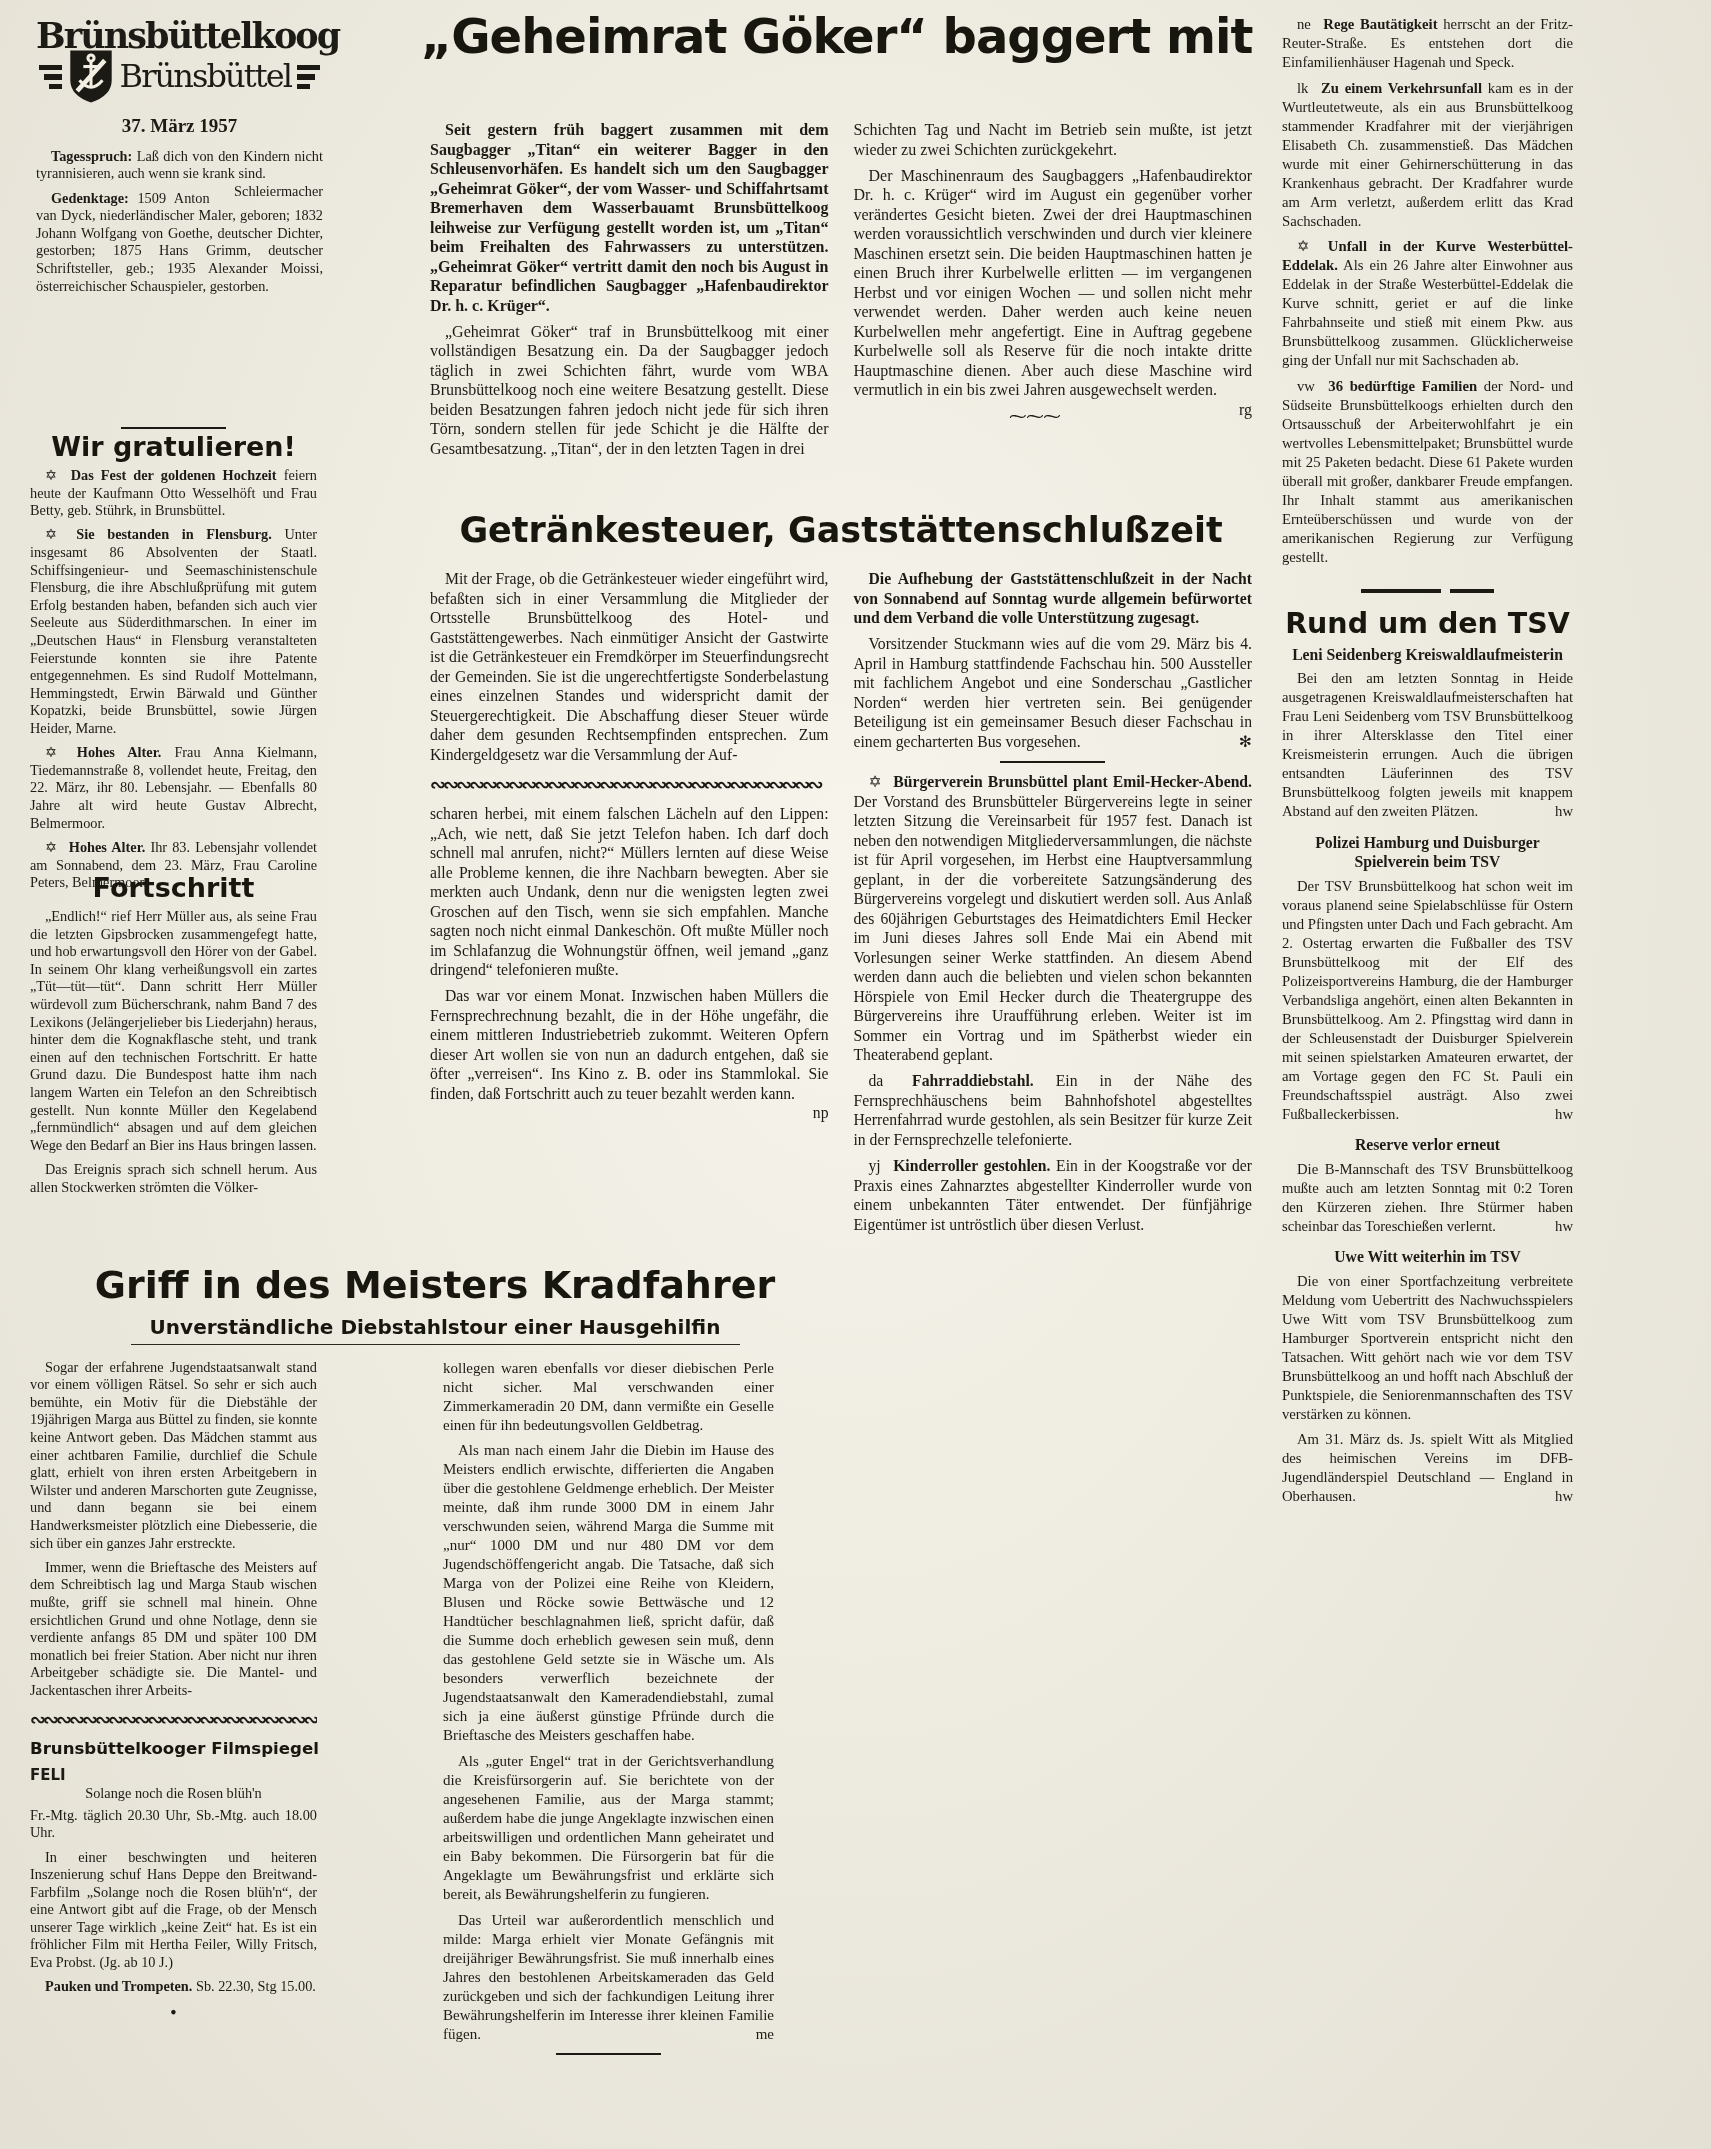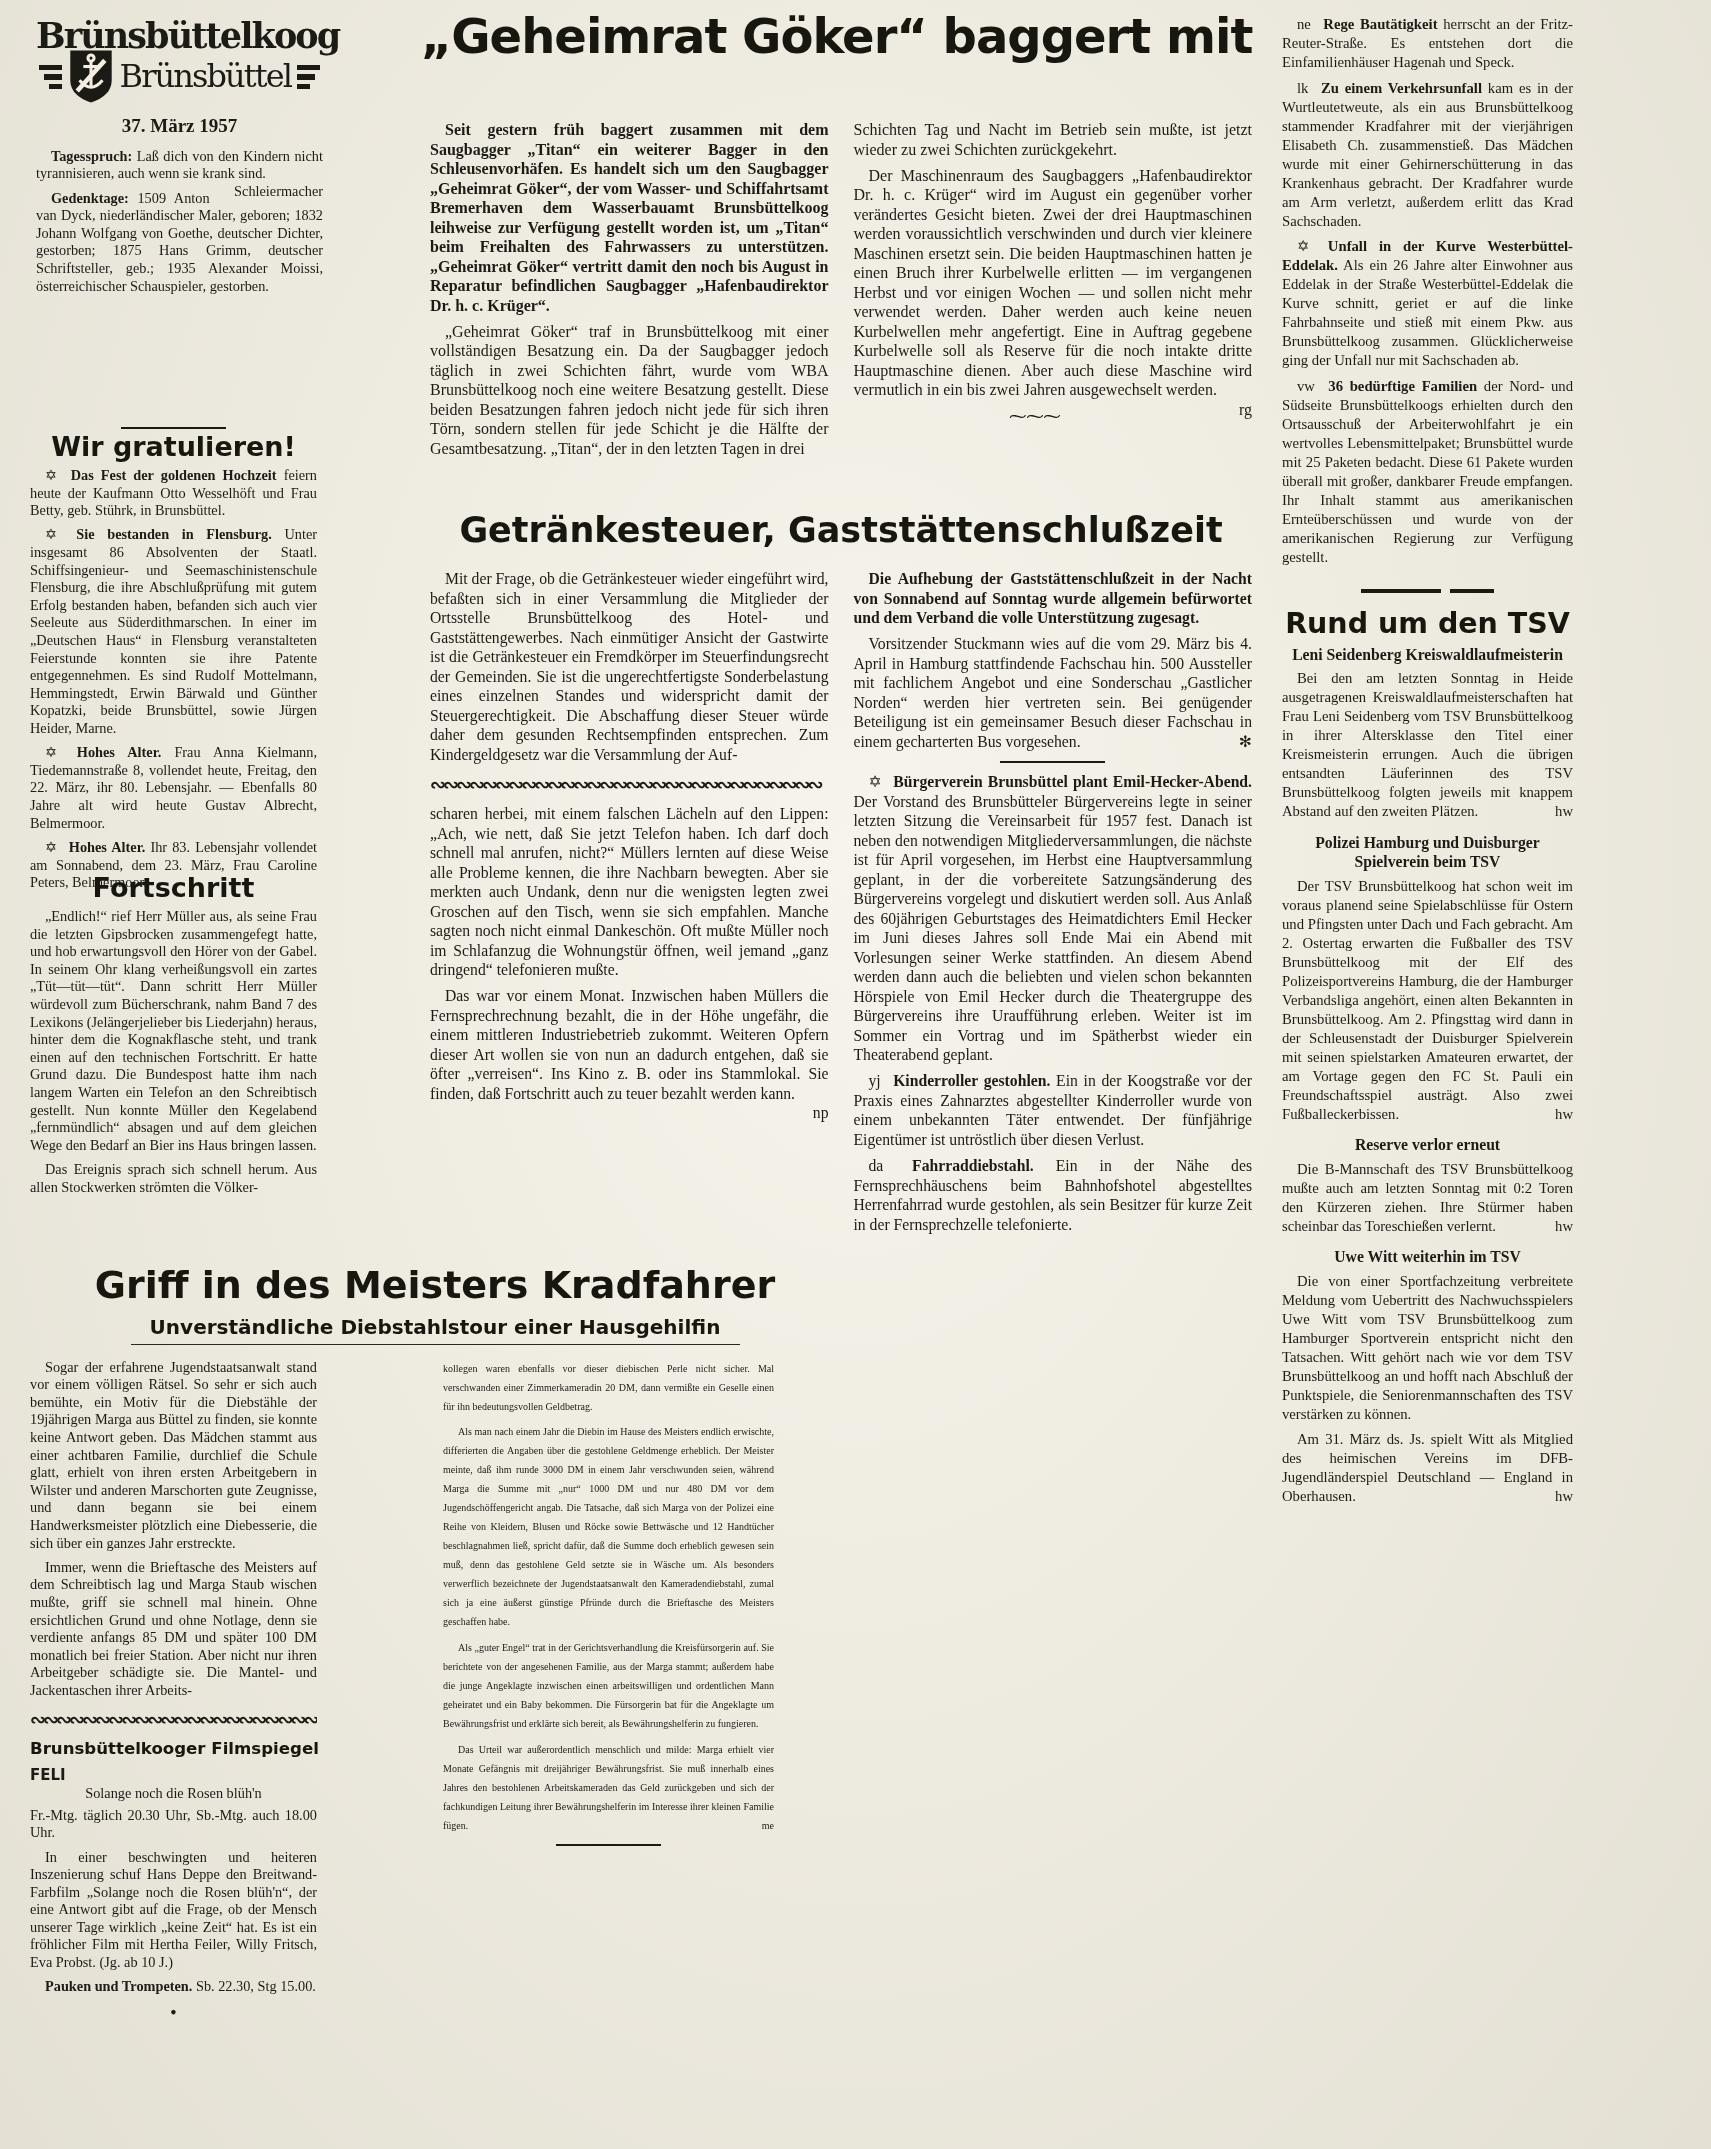--- a/index.html
+++ b/index.html
@@ -47,21 +47,21 @@
   
   #right-col{left:1282px;top:15px;width:291px;font-size:14.7px;line-height:19px;}
   #right-col h2{font-size:28.5px;text-align:center;margin:15px 0 9.5px;white-space:nowrap;}
   .tsv-sub{font-weight:bold;font-size:15.7px;text-align:center;margin:11.4px 0 5.7px;line-height:19px;}
   
   #sec-griff{left:30px;top:1263px;width:810px;}
   #sec-griff h1{font-size:38px;text-align:center;margin:0 0 7.6px;white-space:nowrap;}
   .gr-sub{font-size:20px;text-align:center;margin:0 0 5.7px;}
   .gr-cols{display:flex;margin-top:13.3px;}
   .gr-col1{width:287px;font-size:14.3px;line-height:17.6px;}
-  .gr-col2{width:331px;margin-left:126px;font-size:10px;line-height:19px;}
+  .gr-col2{width:331px;margin-left:126px;font-size:15px;line-height:19px;}
   
   .film-head{font-size:16.6px;text-align:center;margin:9.5px 0 9.5px;white-space:nowrap;}
   .cinema{font-family:"DejaVu Sans","Liberation Sans",sans-serif;font-weight:bold;font-size:15px;margin-bottom:1px;}
   .film-title{font-weight:normal;text-align:center;margin:0 0 3.8px;}
   
   .wave{white-space:nowrap;overflow:hidden;font-family:"DejaVu Sans",sans-serif;font-weight:bold;font-size:19px;letter-spacing:-2.9px;line-height:21px;margin:9.5px 0;color:#1b1a15;}
   .rule-sm{width:105px;border-top:2.9px solid #1b1a15;margin:9.5px auto;}
   .thin-rule{width:609px;border-top:1.9px solid #2a281f;margin:3.8px auto 1.9px;}
   .dash-rule{text-align:center;margin:13.3px 0 0;}
   .dash-rule span{display:inline-block;height:3.8px;background:#1b1a15;margin:0 4.8px;vertical-align:middle;}
@@ -155,22 +155,22 @@
           </div>
       </div>
       <div class="col">
         <div>
             <p class="para b"><span class="txt">Die Aufhebung der Gaststättenschlußzeit in der Nacht von Sonnabend auf Sonntag wurde allgemein befürwortet und dem Verband die volle Unterstützung zugesagt.</span> </p>
             <p class="para"><span class="txt">Vorsitzender Stuckmann wies auf die vom 29. März bis 4. April in Hamburg stattfindende Fachschau hin. 500 Aussteller mit fachlichem Angebot und eine Sonderschau „Gastlicher Norden“ werden hier vertreten sein. Bei genügender Beteiligung ist ein gemeinsamer Besuch dieser Fachschau in einem gecharterten Bus vorgesehen.</span> <span class="sig">✻</span> </p>
           </div>
         <div class="rule-sm"></div>
         <div>
             <p class="para"><span class="pre">✡</span> <b class="lead">Bürgerverein Brunsbüttel plant Emil-Hecker-Abend.</b> <span class="txt">Der Vorstand des Brunsbütteler Bürgervereins legte in seiner letzten Sitzung die Vereinsarbeit für 1957 fest. Danach ist neben den notwendigen Mitgliederversammlungen, die nächste ist für April vorgesehen, im Herbst eine Hauptversammlung geplant, in der die vorbereitete Satzungsänderung des Bürgervereins vorgelegt und diskutiert werden soll. Aus Anlaß des 60jährigen Geburtstages des Heimatdichters Emil Hecker im Juni dieses Jahres soll Ende Mai ein Abend mit Vorlesungen seiner Werke stattfinden. An diesem Abend werden dann auch die beliebten und vielen schon bekannten Hörspiele von Emil Hecker durch die Theatergruppe des Bürgervereins ihre Uraufführung erleben. Weiter ist im Sommer ein Vortrag und im Spätherbst wieder ein Theaterabend geplant.</span> </p>
+            <p class="para"><span class="pre">da</span> <b class="lead">Fahrraddiebstahl.</b> <span class="txt">Ein in der Nähe des Fernsprechhäuschens beim Bahnhofshotel abgestelltes Herrenfahrrad wurde gestohlen, als sein Besitzer für kurze Zeit in der Fernsprechzelle telefonierte.</span> </p>
             <p class="para"><span class="pre">yj</span> <b class="lead">Kinderroller gestohlen.</b> <span class="txt">Ein in der Koogstraße vor der Praxis eines Zahnarztes abgestellter Kinderroller wurde von einem unbekannten Täter entwendet. Der fünfjährige Eigentümer ist untröstlich über diesen Verlust.</span> </p>
-            <p class="para"><span class="pre">da</span> <b class="lead">Fahrraddiebstahl.</b> <span class="txt">Ein in der Nähe des Fernsprechhäuschens beim Bahnhofshotel abgestelltes Herrenfahrrad wurde gestohlen, als sein Besitzer für kurze Zeit in der Fernsprechzelle telefonierte.</span> </p>
           </div>
       </div>
     </div>
   </section>
 
   <aside id="right-col">
     <div>
         <p class="para"><span class="pre">ne</span> <b class="lead">Rege Bautätigkeit</b> <span class="txt">herrscht an der Fritz-Reuter-Straße. Es entstehen dort die Einfamilienhäuser Hagenah und Speck.</span> </p>
         <p class="para"><span class="pre">lk</span> <b class="lead">Zu einem Verkehrsunfall</b> <span class="txt">kam es in der Wurtleutetweute, als ein aus Brunsbüttelkoog stammender Kradfahrer mit der vierjährigen Elisabeth Ch. zusammenstieß. Das Mädchen wurde mit einer Gehirnerschütterung in das Krankenhaus gebracht. Der Kradfahrer wurde am Arm verletzt, außerdem erlitt das Krad Sachschaden.</span> </p>
         <p class="para"><span class="pre">✡</span> <b class="lead">Unfall in der Kurve Westerbüttel-Eddelak.</b> <span class="txt">Als ein 26 Jahre alter Einwohner aus Eddelak in der Straße Westerbüttel-Eddelak die Kurve schnitt, geriet er auf die linke Fahrbahnseite und stieß mit einem Pkw. aus Brunsbüttelkoog zusammen. Glücklicherweise ging der Unfall nur mit Sachschaden ab.</span> </p>

